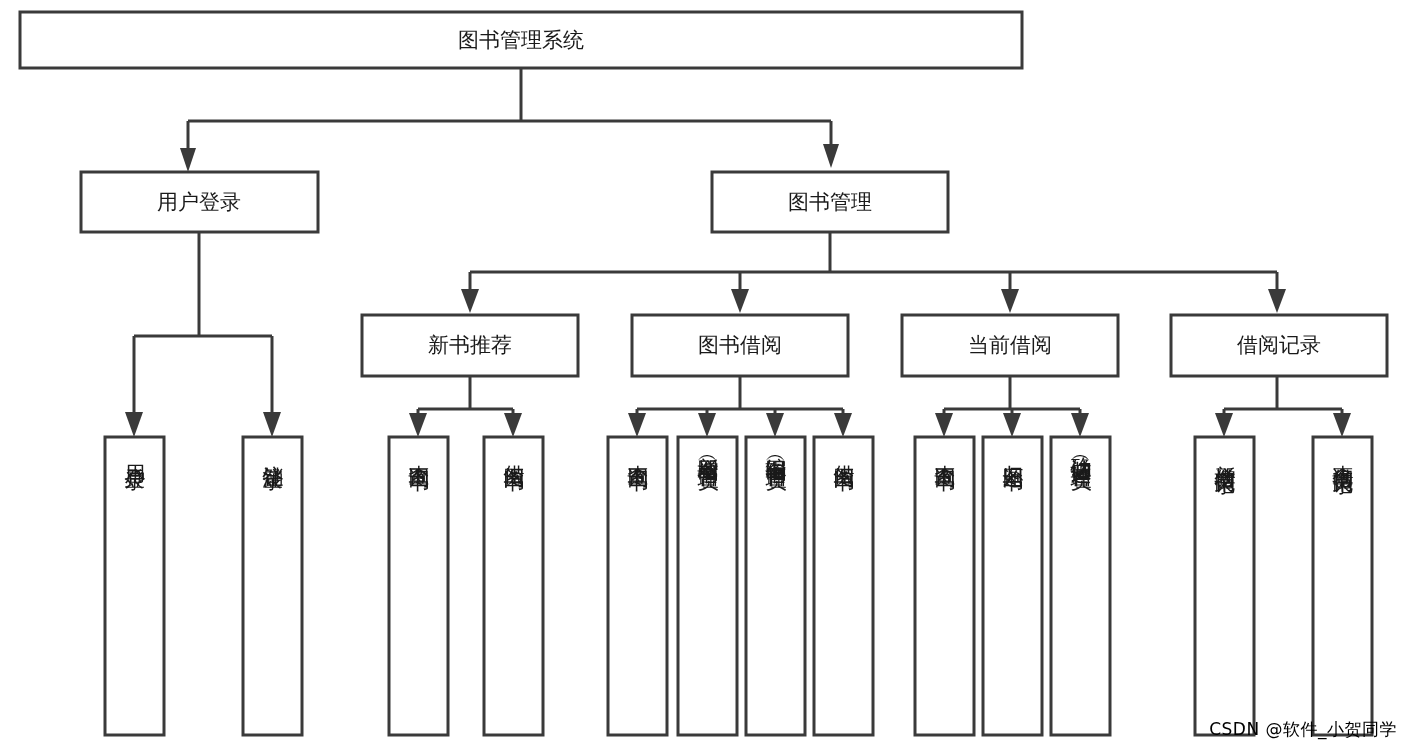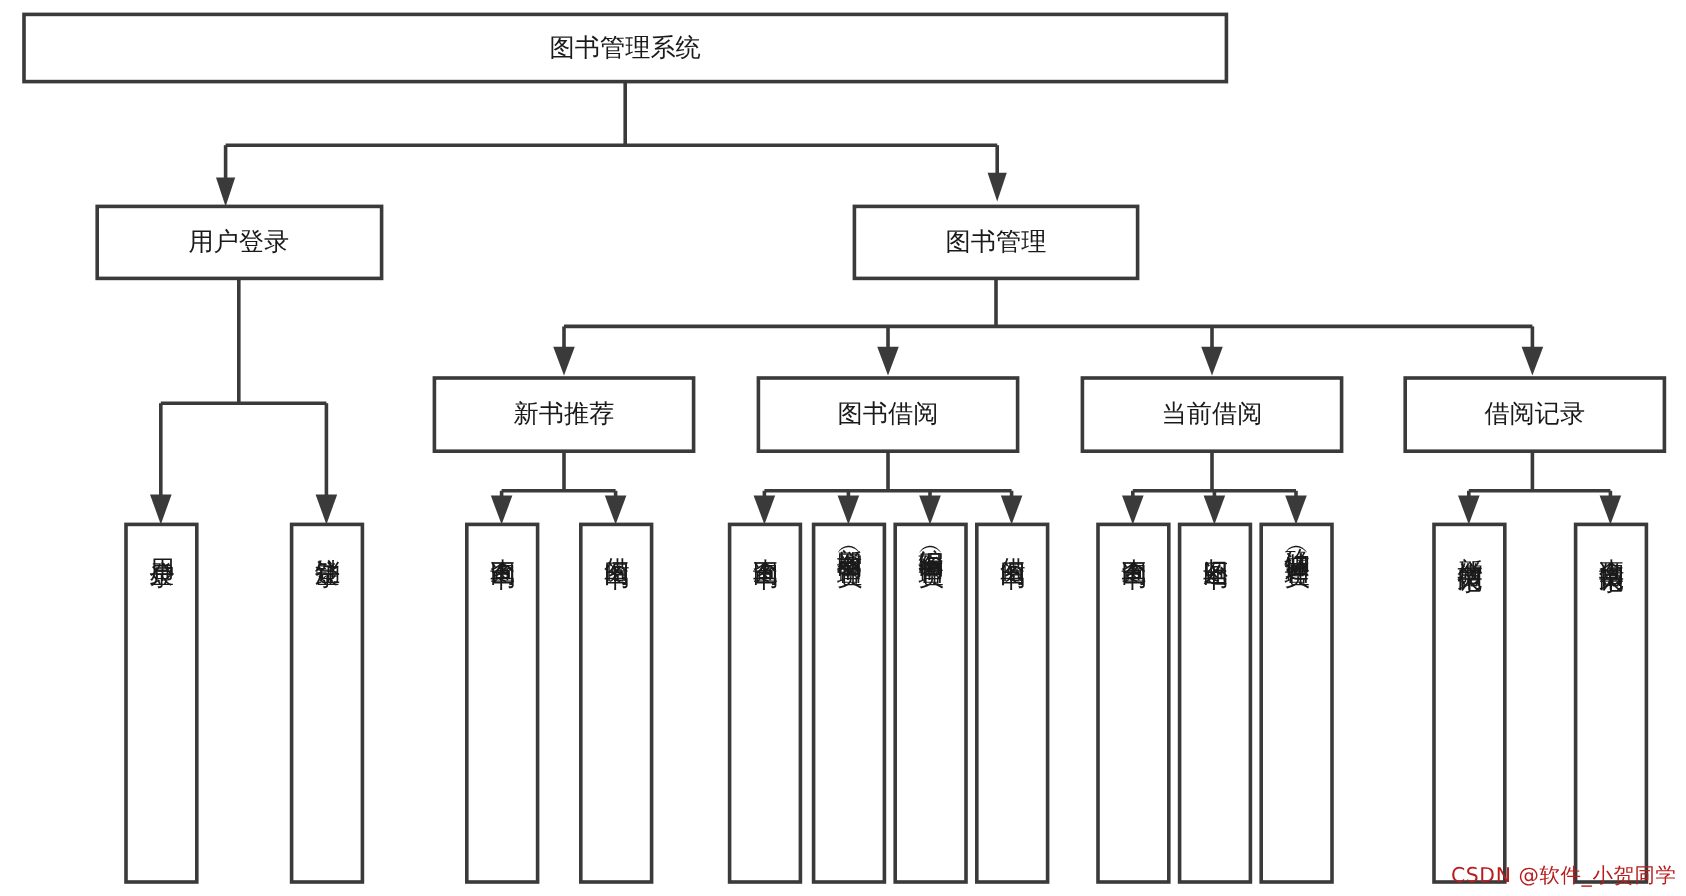--- a/index.html
+++ b/index.html
@@ -63,21 +63,21 @@
     color: #1a1a1a;
     letter-spacing: 2px;
     white-space: nowrap;
   }
   .watermark {
     position: absolute;
     right: 8px;
     bottom: 6px;
     font-family: "DejaVu Sans", "Liberation Sans", sans-serif;
     font-size: 17px;
-    color: #b91c1c;
+    color: #000000;
     letter-spacing: 0.5px;
     white-space: nowrap;
   }
 </style>
 </head>
 <body>
 
 <div id="diagram-root">
 
   <svg class="diagram-canvas" viewBox="0 0 1405 747">

